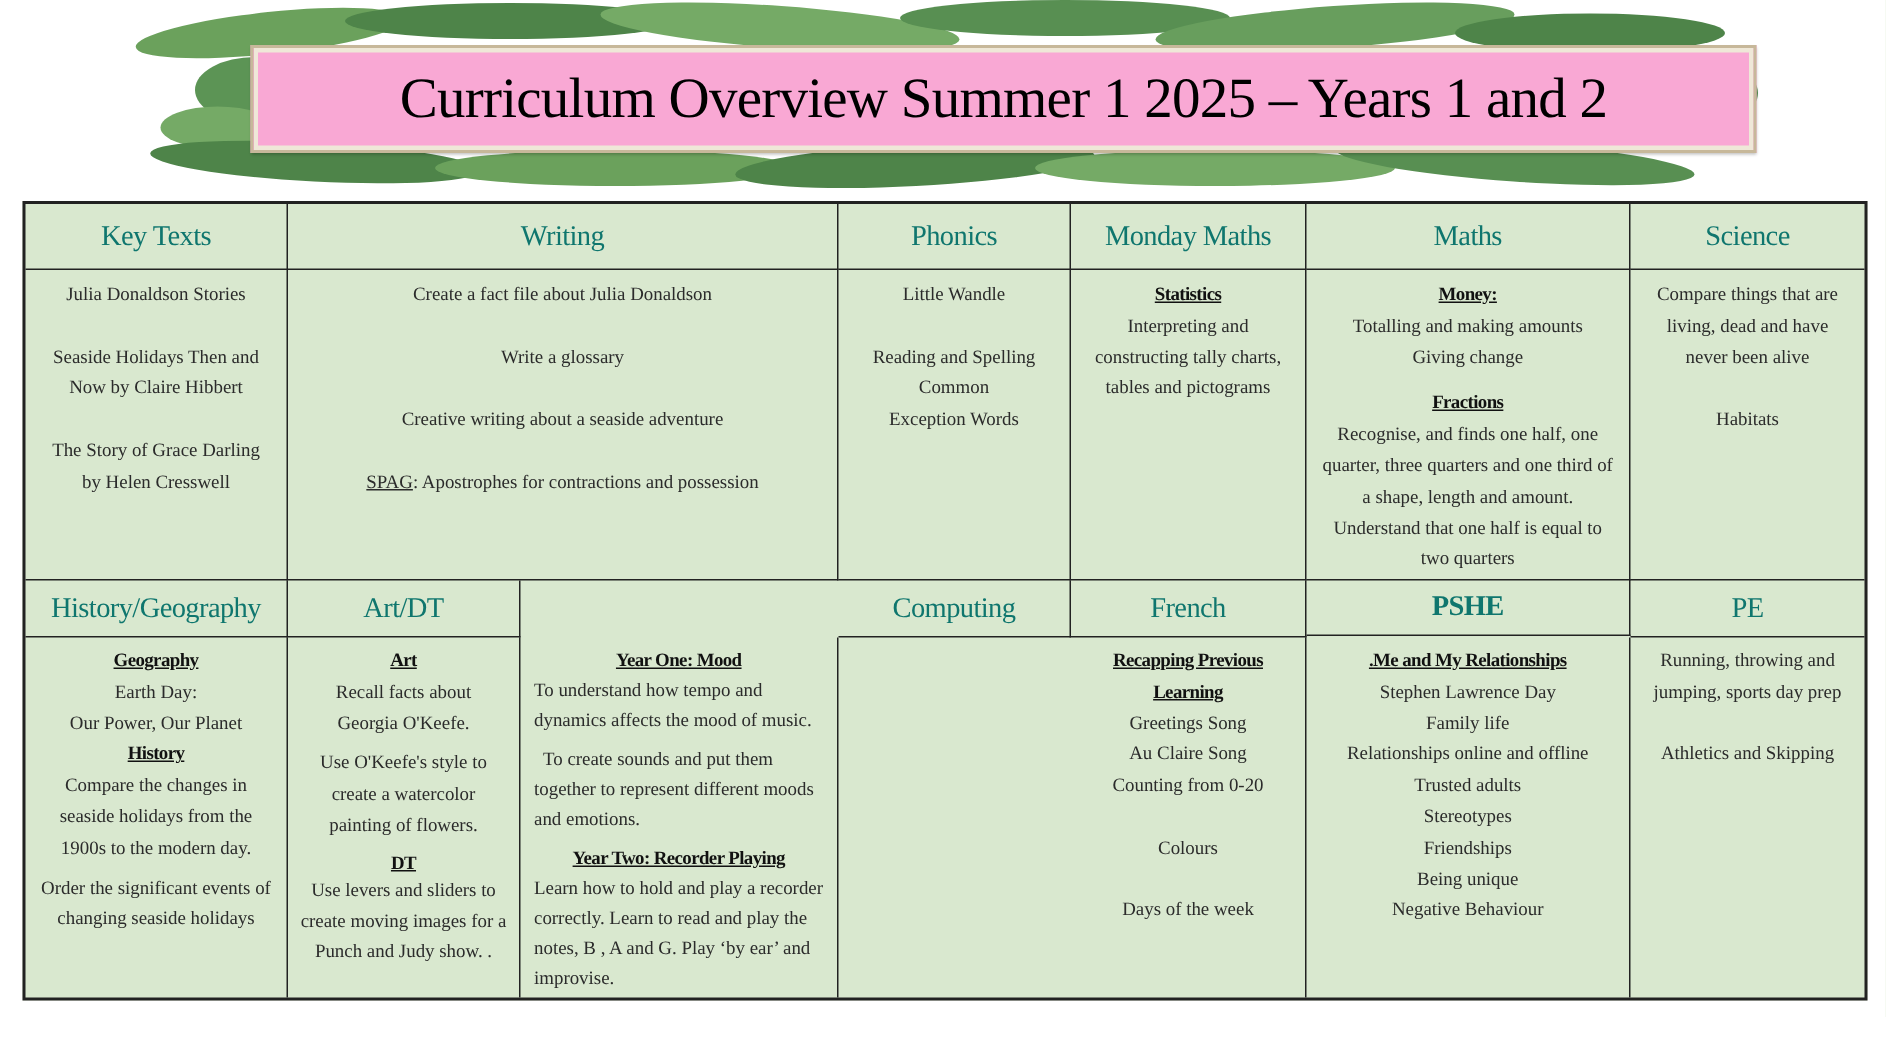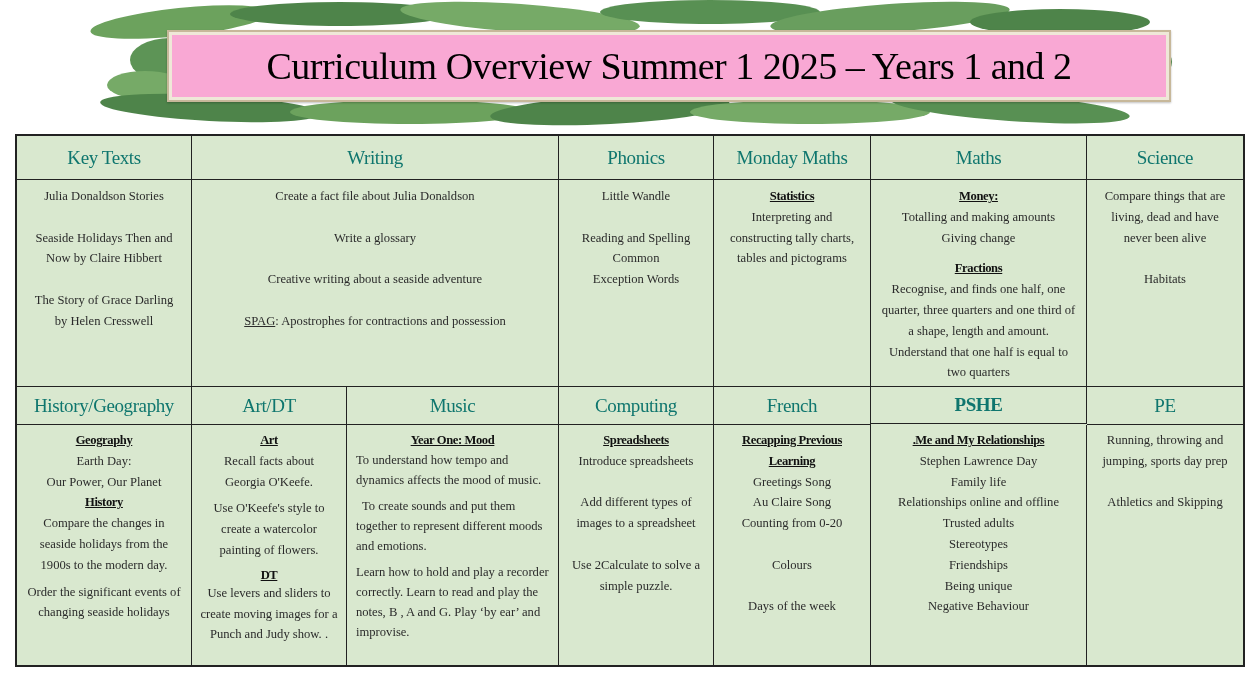--- a/index.html
+++ b/index.html
@@ -125,23 +125,20 @@
     <div class="gap"></div>
     <p>Habitats</p>
   </div>
 
   <div class="cell hdr" style="left:0; top:251px; width:175px; height:38px;">
       <span>History/Geography</span>
     </div>
   <div class="cell hdr" style="left:175px; top:251px; width:155px; height:38px;">
       <span>Art/DT</span>
     </div>
-  <div class="cell hdr" style="left:330px; top:251px; width:212px; height:38px;">
-      <span>Music</span>
-    </div>
   <div class="cell hdr" style="left:542px; top:251px; width:155px; height:38px;">
       <span>Computing</span>
     </div>
   <div class="cell hdr" style="left:697px; top:251px; width:157px; height:38px;">
       <span>French</span>
     </div>
   <div class="cell hdr" style="left:854px; top:250px; width:216px; height:38px;font-weight:bold;">
       <span>PSHE</span>
     </div>
   <div class="cell hdr last" style="left:1070px; top:251px; width:156px; height:38px;">
@@ -165,29 +162,22 @@
     <div class="sgap"></div>
     <p class="sub" style="line-height:16px;">DT</p>
     <p>Use levers and sliders to create moving images for a Punch and Judy show. .</p>
   </div>
   <div class="cell body bottom" style="left:330px; top:289px; width:212px; height:240px; padding-top:5px; line-height:20px;">
     <p class="sub">Year One: Mood</p>
     <p class="left" style="padding-left:4px;">To understand how tempo and dynamics affects the mood of music.</p>
     <div class="sgap"></div>
     <p class="left" style="padding-left:4px; text-indent:6px;">To create sounds and put them together to represent different moods and emotions.</p>
     <div class="sgap"></div>
+    <p class="sub">Year Two: Recorder Playing</p>
     <p class="left" style="padding-left:4px;">Learn how to hold and play a recorder correctly.  Learn to read and play the notes, B , A and G. Play ‘by ear’ and improvise.</p>
-  </div>
-  <div class="cell body bottom" style="left:542px; top:289px; width:155px; height:240px; padding-top:5px;">
-    <p class="sub">Spreadsheets</p>
-    <p>Introduce spreadsheets</p>
-    <div class="gap"></div>
-    <p>Add  different types of images to a spreadsheet</p>
-    <div class="gap"></div>
-    <p>Use 2Calculate to solve a simple puzzle.</p>
   </div>
   <div class="cell body bottom" style="left:697px; top:289px; width:157px; height:240px; padding-top:5px;">
     <p class="sub" style="padding:0 8px;">Recapping Previous Learning</p>
     <p>Greetings Song</p>
     <p>Au Claire Song</p>
     <p>Counting from 0-20</p>
     <div class="gap"></div>
     <p>Colours</p>
     <div class="gap"></div>
     <p>Days of the week</p>

